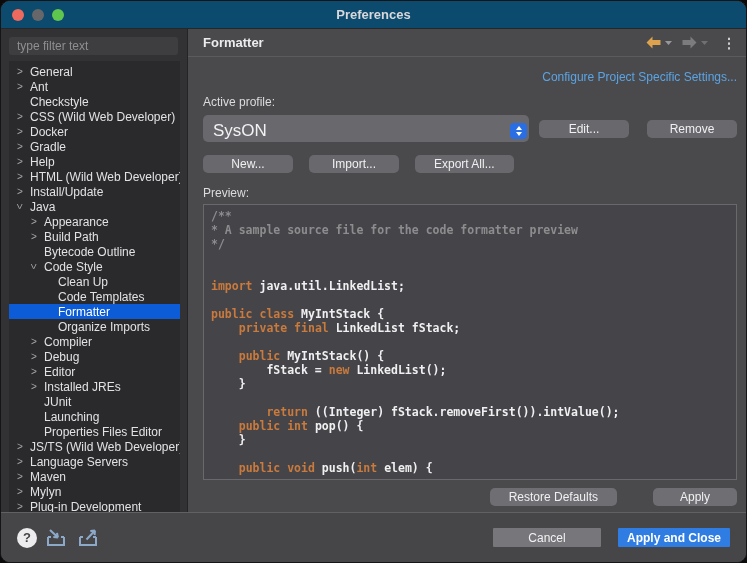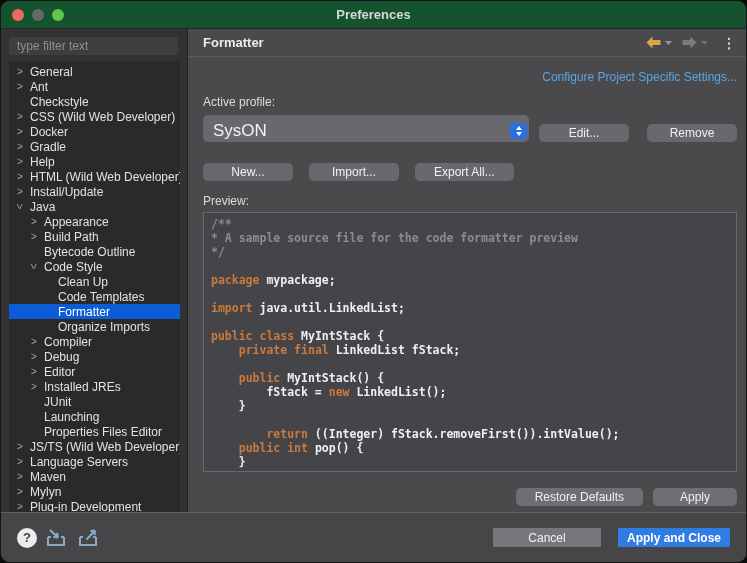--- a/index.html
+++ b/index.html
@@ -1,21 +1,21 @@
 <!DOCTYPE html>
 <html><head>
 <meta charset="utf-8">
 <style>
   html,body{margin:0;padding:0;background:#0b0b0c;}
   *{box-sizing:border-box;}
   .window{width:747px;height:563px;border-radius:10px;overflow:hidden;background:#4a4a4d;
     position:relative;font-family:"Liberation Sans",sans-serif;border:1px solid #151517;
     display:flex;flex-direction:column;}
   
-  .titlebar{height:28px;background:#14532d;border-bottom:1px solid #272729;display:flex;
+  .titlebar{height:28px;background:#0c4a6e;border-bottom:1px solid #272729;display:flex;
     align-items:center;position:relative;flex:0 0 auto;}
   .lights{position:absolute;left:11px;top:8px;display:flex;gap:8px;}
   .light{width:12px;height:12px;border-radius:50%;}
   .light.red{background:#ee6a5f;} .light.gray{background:#67676a;} .light.green{background:#5fc74e;}
   .title{flex:1;text-align:center;font-weight:bold;font-size:13px;color:#d8d8da;}
   
   .bodyrow{flex:1;display:flex;min-height:0;}
   .sidebar{width:187px;background:#323234;border-right:1px solid #242426;display:flex;
     flex-direction:column;flex:0 0 auto;}
   .filter{margin:8px 9px 6px 8px;height:18px;background:#3e3e40;border:none;border-radius:3px;
@@ -41,29 +41,29 @@
   .profilerow{display:flex;align-items:center;}
   .select{flex:1;height:27px;background:#69696d;border-radius:5px;display:flex;align-items:center;
     padding:4px 2px 0 10px;font-size:17px;color:#f2f2f4;cursor:default;}
   .stepper{margin-left:auto;width:17px;height:16px;background:#2a6ee4;border-radius:4px;
     display:flex;flex-direction:column;align-items:center;justify-content:center;gap:2px;}
   .tri-up{width:0;height:0;border-left:3px solid transparent;border-right:3px solid transparent;
     border-bottom:4px solid #fff;}
   .tri-dn{width:0;height:0;border-left:3px solid transparent;border-right:3px solid transparent;
     border-top:4px solid #fff;}
   .btn{height:18px;background:#69696d;border:none;border-radius:5px;color:#f0f0f2;font-size:12px;
-    padding:0 19px;font-family:inherit;min-width:90px;margin-top:8px;}
+    padding:0 19px;font-family:inherit;min-width:90px;}
   .btn.edit{margin-left:10px;} .btn.remove{margin-left:18px;}
   .btnrow{display:flex;gap:16px;margin-top:13px;}
   .preview{flex:1;border:1px solid #69696c;background:#454549;margin-top:4px;overflow:hidden;
     padding:4px 0 0 7px;min-height:0;}
   .cl{font-family:"DejaVu Sans Mono",monospace;font-size:11.5px;line-height:14px;font-weight:bold;
     white-space:pre;}
   .cl .c{color:#8d8d8f;} .cl .k{color:#ca7a3c;} .cl .p{color:#f0f0f2;}
-  .actionrow{display:flex;justify-content:flex-end;gap:10px;margin-top:8px;flex:0 0 auto;}
+  .actionrow{display:flex;justify-content:flex-end;gap:36px;margin-top:8px;flex:0 0 auto;}
   .btn.wide{min-width:110px;} .btn.apply{min-width:84px;background:#6f6f73;}
   .btn.restore{background:#6f6f73;}
   
   .footer{height:50px;flex:0 0 auto;border-top:1px solid #616164;background:#464649;display:flex;
     align-items:center;padding:0 16px;}
   .help{width:20px;height:20px;border-radius:50%;background:#ececee;color:#454548;font-weight:bold;
     font-size:13px;display:flex;align-items:center;justify-content:center;cursor:default;}
   .ficon{margin-left:9px;display:flex;align-items:center;}
   .fspace{flex:1;}
   .fbtn{height:19px;border:none;border-radius:1px;font-size:12px;font-family:inherit;color:#f2f2f4;}
@@ -265,21 +265,20 @@
           <button class="btn">Export All...</button>
         </div>
 
         <div class="lbl" style="margin-top:13px;margin-bottom:0;">Preview:</div>
 
         <div class="preview">
             <div class="cl"><span class="c">/**</span></div>
             <div class="cl"><span class="c">* A sample source file for the code formatter preview</span></div>
             <div class="cl"><span class="c">*/</span></div>
             <div class="cl">&nbsp;</div>
-            <div class="cl"><span class="k">package</span><span class="p"> mypackage;</span></div>
             <div class="cl">&nbsp;</div>
             <div class="cl"><span class="k">import</span><span class="p"> java.util.LinkedList;</span></div>
             <div class="cl">&nbsp;</div>
             <div class="cl"><span class="k">public</span><span class="p"> </span><span class="k">class</span><span class="p"> MyIntStack {</span></div>
             <div class="cl"><span class="p">    </span><span class="k">private</span><span class="p"> </span><span class="k">final</span><span class="p"> LinkedList fStack;</span></div>
             <div class="cl">&nbsp;</div>
             <div class="cl"><span class="p">    </span><span class="k">public</span><span class="p"> MyIntStack() {</span></div>
             <div class="cl"><span class="p">        fStack = </span><span class="k">new</span><span class="p"> LinkedList();</span></div>
             <div class="cl"><span class="p">    }</span></div>
             <div class="cl">&nbsp;</div>

